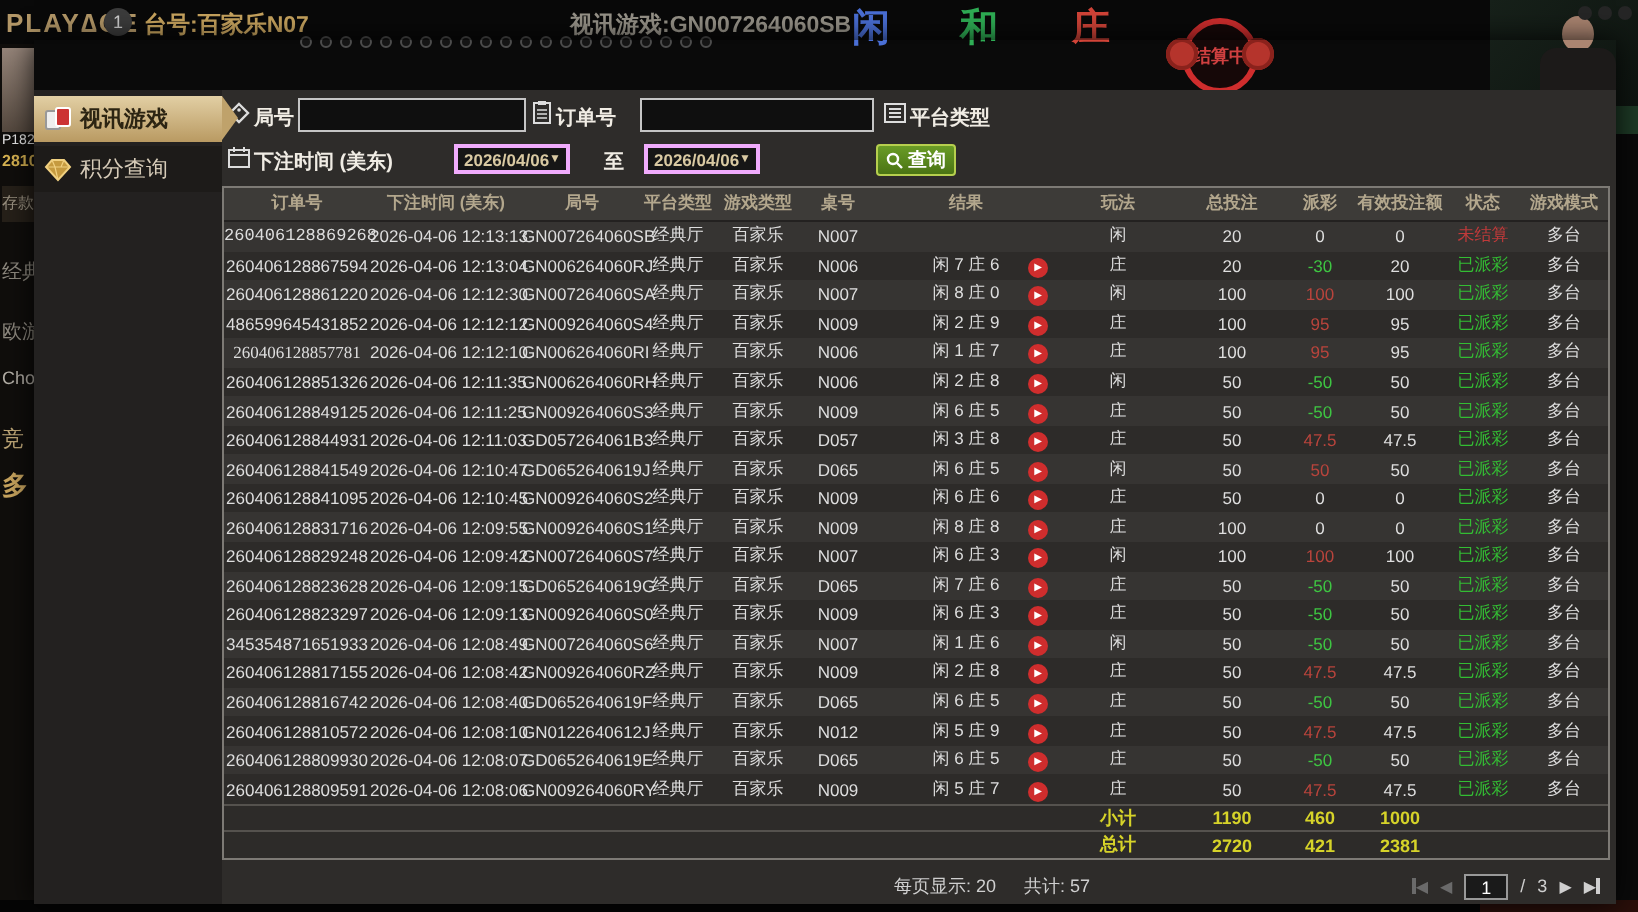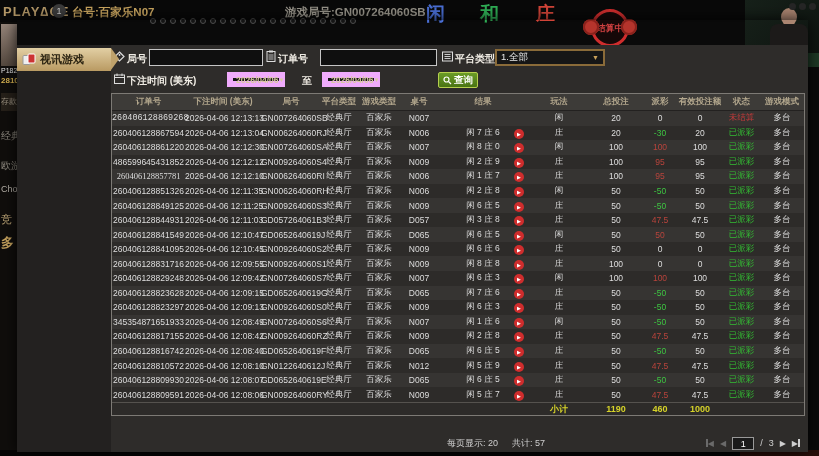--- a/index.html
+++ b/index.html
@@ -43,21 +43,21 @@
   .sidebar{width:94px;background:#232120;position:relative;flex:none;padding-top:3px;z-index:2;}
   .side-item{position:relative;height:23px;margin:0 0 2px 0;background:#1d1b19;color:#d6cbb8;font-size:11px;display:flex;align-items:center;gap:4px;padding-left:5px;cursor:pointer;}
   .side-item.active{background:linear-gradient(#e2cfa4,#b99a62);color:#2c2412;font-weight:bold;}
   .side-item.active::after{content:"";position:absolute;right:-8px;top:0;border-top:11.5px solid transparent;border-bottom:11.5px solid transparent;border-left:8px solid #bfa26b;}
   .side-item svg{flex:none;}
   
   .main{flex:1;position:relative;background:#2e2c2a;}
   .flt-label{position:absolute;color:#f0ece4;font-size:10px;font-weight:bold;white-space:nowrap;}
   .flt-input{position:absolute;height:17px;background:#0f0f0f;border:1px solid #c5c5c5;color:#eee;font-size:9px;padding:0 3px;}
   .flt-icon{position:absolute;}
-  .date-pick{position:absolute;height:15px;background:#161616;border:6px solid #f0abfc;color:#d9c9a2;font-size:8.5px;font-weight:bold;display:flex;align-items:center;justify-content:space-between;padding:0 3px;cursor:pointer;}
+  .date-pick{position:absolute;height:15px;background:#161616;border:2px solid #f0abfc;color:#d9c9a2;font-size:8.5px;font-weight:bold;display:flex;align-items:center;justify-content:space-between;padding:0 3px;cursor:pointer;}
   .date-pick .arr{font-size:6px;color:#d9c9a2;}
   .plat-select{position:absolute;height:17px;background:#161616;border:2px solid #8a6b39;color:#e8e8e8;font-size:9.5px;display:flex;align-items:center;justify-content:space-between;padding:0 4px;cursor:pointer;}
   .plat-select .arr{font-size:7px;color:#caa25a;}
   .search-btn{position:absolute;height:16px;background:linear-gradient(#6a9c26,#4a7414);border:1px solid #b6cf4e;border-radius:2px;color:#fff;font-size:9.5px;font-weight:bold;display:flex;align-items:center;gap:2px;padding:0 4px;cursor:pointer;}
   
   .btable{position:absolute;left:0;top:48px;width:694px;border:1px solid #7d7a75;background:#2d2b29;}
   .trow{display:flex;align-items:center;height:14.55px;}
   .trow.odd{background:#363432;}
   .trow.even{background:#2d2b29;}
   .trow.head{height:17px;background:#3d3b38;border-bottom:1px solid #232120;}
@@ -84,21 +84,21 @@
 </style>
 </head>
 <body>
 
 <div id="screen">
 
   <div class="topbar">
     <div class="brand">PLAY∆CE</div>
     <div class="num-badge">1</div>
     <div class="table-label">台号:百家乐N07</div>
-    <div class="round-label">游戏局号:GN007264060SB</div>
+    <div class="round-label">视讯游戏:GN007264060SB</div>
   </div>
   <div class="bet-glyph" style="left:426px;color:#4a6fd6;">闲</div>
   <div class="bet-glyph" style="left:480px;color:#2fae55;">和</div>
   <div class="bet-glyph" style="left:536px;color:#d24438;">庄</div>
   <div class="bead-road" id="bead-road">
       <span class="bead"></span>
       <span class="bead"></span>
       <span class="bead"></span>
       <span class="bead"></span>
       <span class="bead"></span>
@@ -152,20 +152,27 @@
   <div class="dialog">
     <div class="dlg-body">
 
       <div class="sidebar">
         <div class="side-item active">
           <svg width="14" height="13">
             <rect x="1" y="2.5" width="7" height="9" rx="1" fill="#eeeeee" stroke="#999999"></rect>
             <rect x="6" y="1" width="7" height="9" rx="1" fill="#cc3333" stroke="#ffffff"></rect>
           </svg>
           <span>视讯游戏</span>
+        </div>
+        <div class="side-item">
+          <svg width="14" height="13">
+            <path d="M4 2 L10 2 L13 5.5 L7 12 L1 5.5 Z" fill="#c59a3f" stroke="#f0d080" stroke-width="1"></path>
+            <path d="M1 5.5 L13 5.5 M4 2 L5.5 5.5 L7 12 M10 2 L8.5 5.5" stroke="#f0d080" stroke-width="0.6" fill="none"></path>
+          </svg>
+          <span>积分查询</span>
         </div>
       </div>
 
       <div class="main">
 
         <svg class="flt-icon" style="left:3px;top:6px;" width="11" height="11">
           <path d="M5.5 1 L10 5.5 L5.5 10 L1 5.5 Z" fill="none" stroke="#dddddd" stroke-width="1.2"></path>
           <circle cx="5.5" cy="4" r="0.9" fill="#dddddd"></circle>
         </svg>
         <div class="flt-label" style="left:16px;top:7px;">局号</div>
@@ -175,24 +182,20 @@
           <rect x="3" y="0.5" width="4" height="2" fill="#dddddd"></rect>
           <path d="M2.5 5 L7.5 5 M2.5 7 L7.5 7 M2.5 9 L7.5 9" stroke="#dddddd" stroke-width="0.8"></path>
         </svg>
         <div class="flt-label" style="left:167px;top:7px;">订单号</div>
         <input class="flt-input" style="left: 209px; top: 4px; width: 117px;">
         <svg class="flt-icon" style="left:331px;top:6px;" width="11" height="11">
           <rect x="0.5" y="1" width="10" height="9" fill="none" stroke="#dddddd"></rect>
           <path d="M2.5 3.5 L8.5 3.5 M2.5 5.5 L8.5 5.5 M2.5 7.5 L8.5 7.5" stroke="#dddddd" stroke-width="0.9"></path>
         </svg>
         <div class="flt-label" style="left:344px;top:7px;">平台类型</div>
-        <div class="plat-select" style="left:384px;top:4px;width:110px;">
-          <span>1.全部</span>
-          <span class="arr">▼</span>
-        </div>
 
         <svg class="flt-icon" style="left:3px;top:28px;" width="11" height="11">
           <rect x="0.5" y="2" width="10" height="8.5" fill="none" stroke="#dddddd"></rect>
           <path d="M3 0.5 L3 3 M8 0.5 L8 3 M0.5 4.5 L10.5 4.5" stroke="#dddddd" stroke-width="1"></path>
         </svg>
         <div class="flt-label" style="left:16px;top:29px;">下注时间 (美东)</div>
         <div class="date-pick" style="left:116px;top:27px;width:58px;">
           <span>2026/04/06</span>
           <span class="arr">▼</span>
         </div>
@@ -533,20 +536,35 @@
               <span class="cell" style="width: 44px;"></span>
               <span class="cell" style="width: 36px;"></span>
               <span class="cell" style="width: 92px;"></span>
               <span class="cell" style="width: 60px;">小计</span>
               <span class="cell" style="width: 54px;">1190</span>
               <span class="cell" style="width: 34px;">460</span>
               <span class="cell" style="width: 46px;">1000</span>
               <span class="cell" style="width: 37px;"></span>
               <span class="cell" style="width: 44px;"></span>
             </div>
+            <div class="trow sum">
+              <span class="cell" style="width: 73px;"></span>
+              <span class="cell" style="width: 76px;"></span>
+              <span class="cell" style="width: 60px;"></span>
+              <span class="cell" style="width: 36px;"></span>
+              <span class="cell" style="width: 44px;"></span>
+              <span class="cell" style="width: 36px;"></span>
+              <span class="cell" style="width: 92px;"></span>
+              <span class="cell" style="width: 60px;">总计</span>
+              <span class="cell" style="width: 54px;">2720</span>
+              <span class="cell" style="width: 34px;">421</span>
+              <span class="cell" style="width: 46px;">2381</span>
+              <span class="cell" style="width: 37px;"></span>
+              <span class="cell" style="width: 44px;"></span>
+            </div>
           </div>
 
         <div class="pager-bar">
           <span class="pp">每页显示: 20</span>
           <span class="tc">共计: 57</span>
           <span class="pager">
             <span class="pg-arrow dim"><span class="pg-bar"></span>◀</span>
             <span class="pg-arrow dim">◀</span>
             <span class="page-box">1</span>
             <span>/</span>

